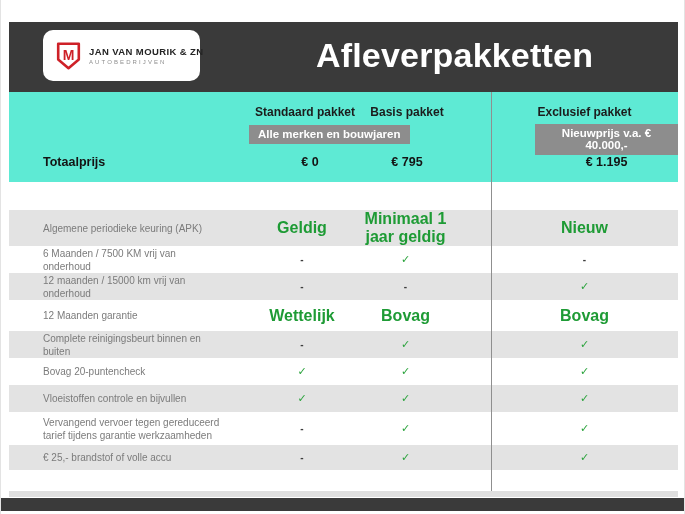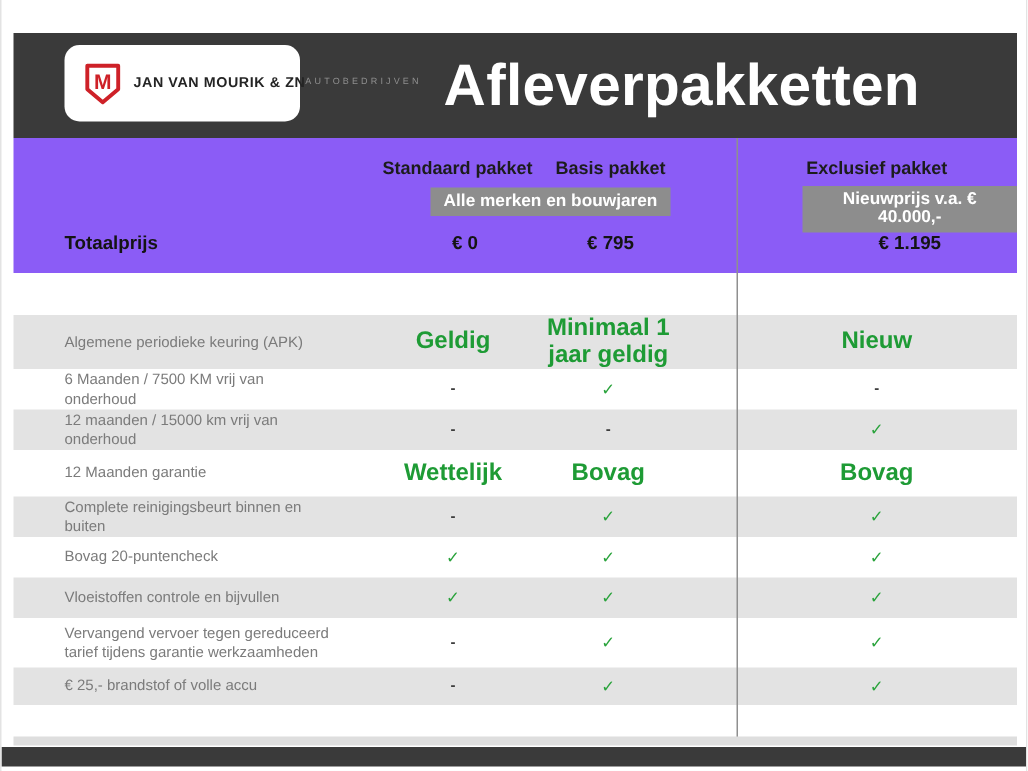--- a/index.html
+++ b/index.html
@@ -13,43 +13,43 @@
   .header-bar {
     position:absolute; left:8px; top:22px; width:669px; height:70px;
     background:#3a3a3a;
   }
   .logo-box {
     position:absolute; left:34px; top:8px; width:157px; height:51px;
     background:#ffffff; border-radius:10px;
     display:flex; align-items:center; padding-left:13px;
   }
   .shield { width:25px; height:28px; flex:0 0 auto; }
-  .logo-text { margin-left:8px; display:flex; flex-direction:row; }
+  .logo-text { margin-left:8px; display:flex; flex-direction:column; }
   .logo-name {
     font-size:9.5px; font-weight:bold; color:#242424; letter-spacing:0.4px;
     white-space:nowrap;
   }
   .logo-sub {
     font-size:6px; color:#8f8f8f; letter-spacing:2.1px; margin-top:2px;
     white-space:nowrap;
   }
   .page-title {
     position:absolute; left:230px; right:8px; top:14px; text-align:center;
-    color:#ffffff; font-size:39px; font-weight:bold; letter-spacing:0.2px;
+    color:#ffffff; font-size:34px; font-weight:bold; letter-spacing:0.2px;
   }
   
   .band {
     position:absolute; left:8px; top:92px; width:669px; height:90px;
-    background:#8b5cf6;
+    background:#5eead4;
   }
   .colhead { position:absolute; top:13px; height:16px; font-size:12px; font-weight:bold; color:#1c1c1c; text-align:center; }
   .colhead.c1 { left:235px; width:122px; }
   .colhead.c2 { left:352px; width:92px; }
   .colhead.c3 { left:482px; width:187px; }
-  .badge-row-left { position:absolute; left:252px; top:32px; width:212px; text-align:center; }
+  .badge-row-left { position:absolute; left:240px; top:32px; width:212px; text-align:left; }
   .badge-row-right { position:absolute; left:482px; top:32px; width:187px; text-align:center;padding-left:44px; }
   .badge {
     display:inline-block; background:#8d8d8d; color:#ffffff;
     font-size:11.5px; font-weight:bold; padding:3px 9px 4px 9px;
   }
   .totals-label {
     position:absolute; left:34px; top:63px; font-size:12.5px; font-weight:bold; color:#141414;
   }
   .totals-val { position:absolute; top:63px; font-size:12.5px; font-weight:bold; color:#141414; text-align:center; }
   .totals-val.c1 { left:245px; width:112px; }

